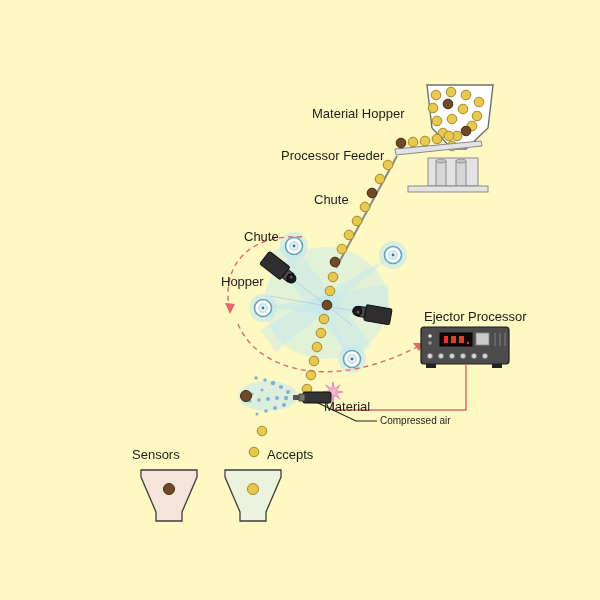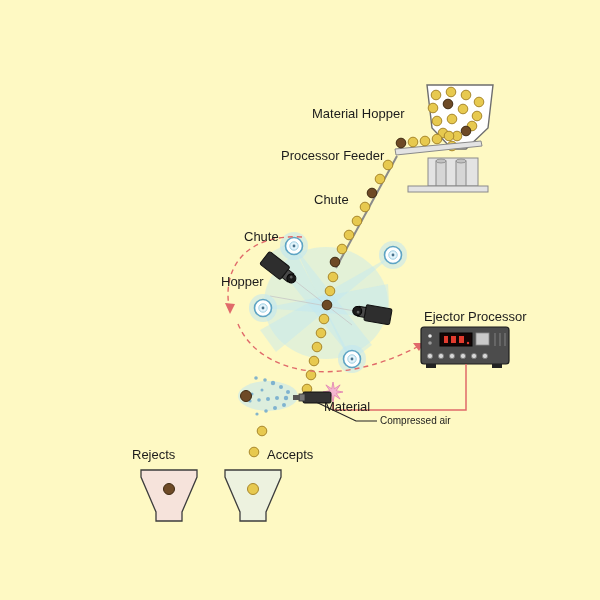--- a/index.html
+++ b/index.html
@@ -235,15 +235,15 @@
   </svg>
 
   <span class="lbl" style="left:312px;top:107px">Material Hopper</span>
   <span class="lbl" style="left:281px;top:149px">Processor Feeder</span>
   <span class="lbl" style="left:314px;top:193px">Chute</span>
   <span class="lbl" style="left:244px;top:230px">Chute</span>
   <span class="lbl" style="left:221px;top:275px">Hopper</span>
   <span class="lbl" style="left:424px;top:310px">Ejector Processor</span>
   <span class="lbl" style="left:324px;top:400px">Material</span>
   <span class="lbl small" style="left:380px;top:415px">Compressed air</span>
-  <span class="lbl" style="left:132px;top:448px">Rejects</span>
+  <span class="lbl" style="left:132px;top:448px">Sensors</span>
   <span class="lbl" style="left:267px;top:448px">Accepts</span>
 </div>
 
 </body></html>

